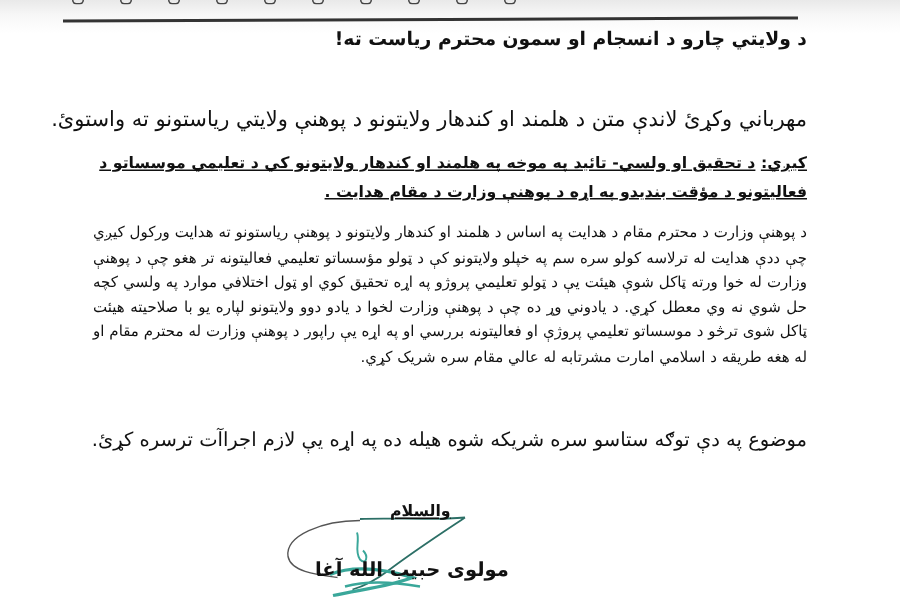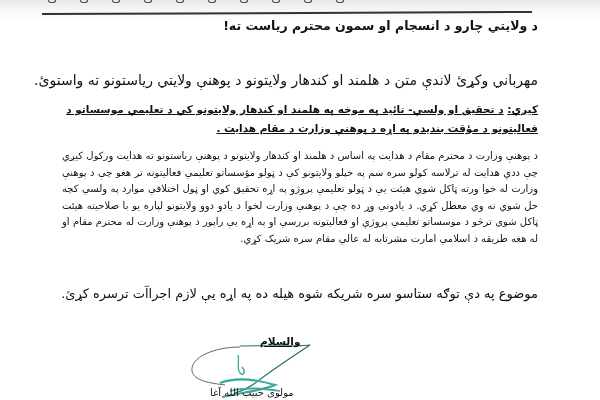--- a/index.html
+++ b/index.html
@@ -43,21 +43,21 @@
   }
   .closing { top: 286px; font-size: 13px; }
   .sign-block {
     position: absolute; top: 333px; left: 180px; width: 160px; height: 67px;
   }
   .sign-salam {
     position: absolute; top: 2px; left: 40px; font-size: 10.5px; font-weight: bold;
     direction: rtl; text-decoration: underline; margin-left: 40px;
   }
   .sign-name {
-    position: absolute; top: 54px; left: 30px; font-size: 10px; font-weight: normal;
+    position: absolute; top: 40px; left: 30px; font-size: 13px; font-weight: bold;
     direction: rtl; white-space: nowrap;
   }
   .signature-svg { position: absolute; left: 0; top: 0; }
 </style>
 </head>
 <body>
 
 <div class="page">
 
   <div class="letterhead-marks">

